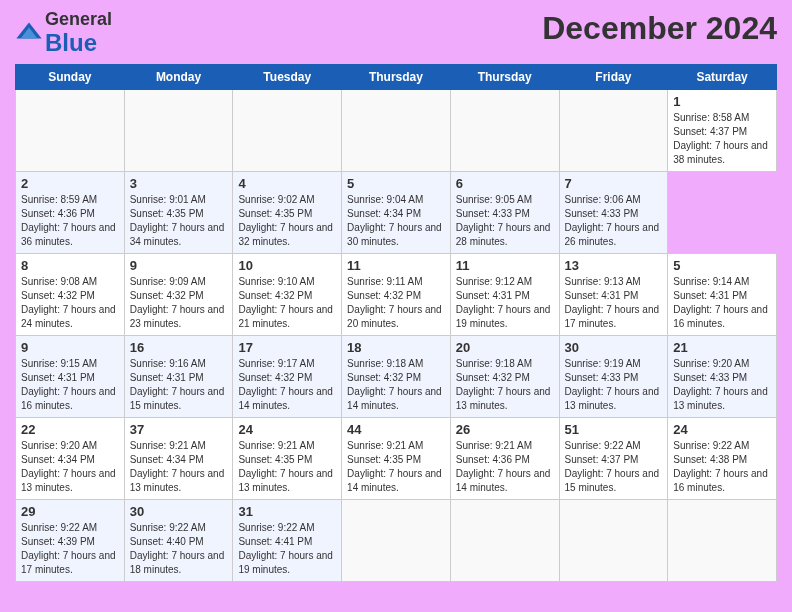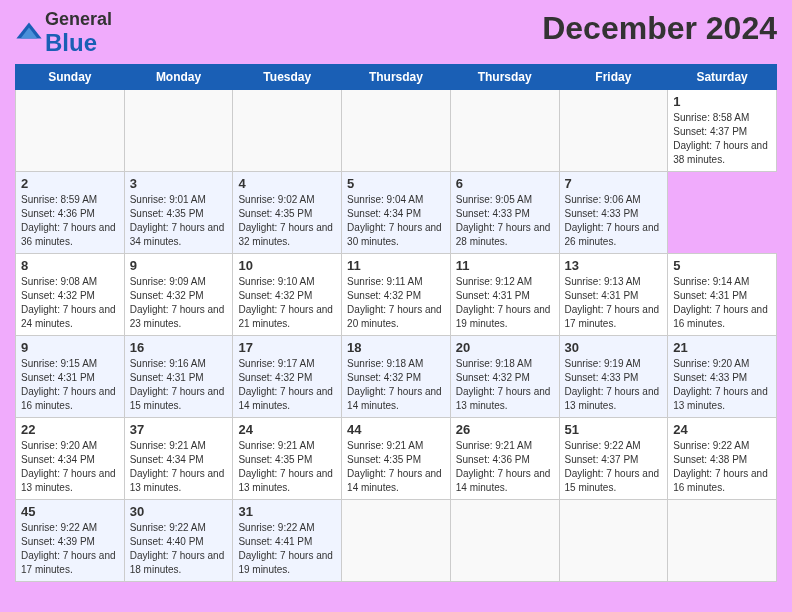--- a/index.html
+++ b/index.html
@@ -257,21 +257,21 @@
             <span class="day-num">51</span>
           <div class="day-info">Sunrise: 9:22 AM<br>Sunset: 4:37 PM<br>Daylight: 7 hours and 15 minutes.</div>
           </td>
           <td>
             <span class="day-num">24</span>
           <div class="day-info">Sunrise: 9:22 AM<br>Sunset: 4:38 PM<br>Daylight: 7 hours and 16 minutes.</div>
           </td>
         </tr>
         <tr>
           <td>
-            <span class="day-num">45</span>
+            <span class="day-num">29</span>
           <div class="day-info">Sunrise: 9:22 AM<br>Sunset: 4:39 PM<br>Daylight: 7 hours and 17 minutes.</div>
           </td>
           <td>
             <span class="day-num">30</span>
           <div class="day-info">Sunrise: 9:22 AM<br>Sunset: 4:40 PM<br>Daylight: 7 hours and 18 minutes.</div>
           </td>
           <td>
             <span class="day-num">31</span>
           <div class="day-info">Sunrise: 9:22 AM<br>Sunset: 4:41 PM<br>Daylight: 7 hours and 19 minutes.</div>
           </td>

